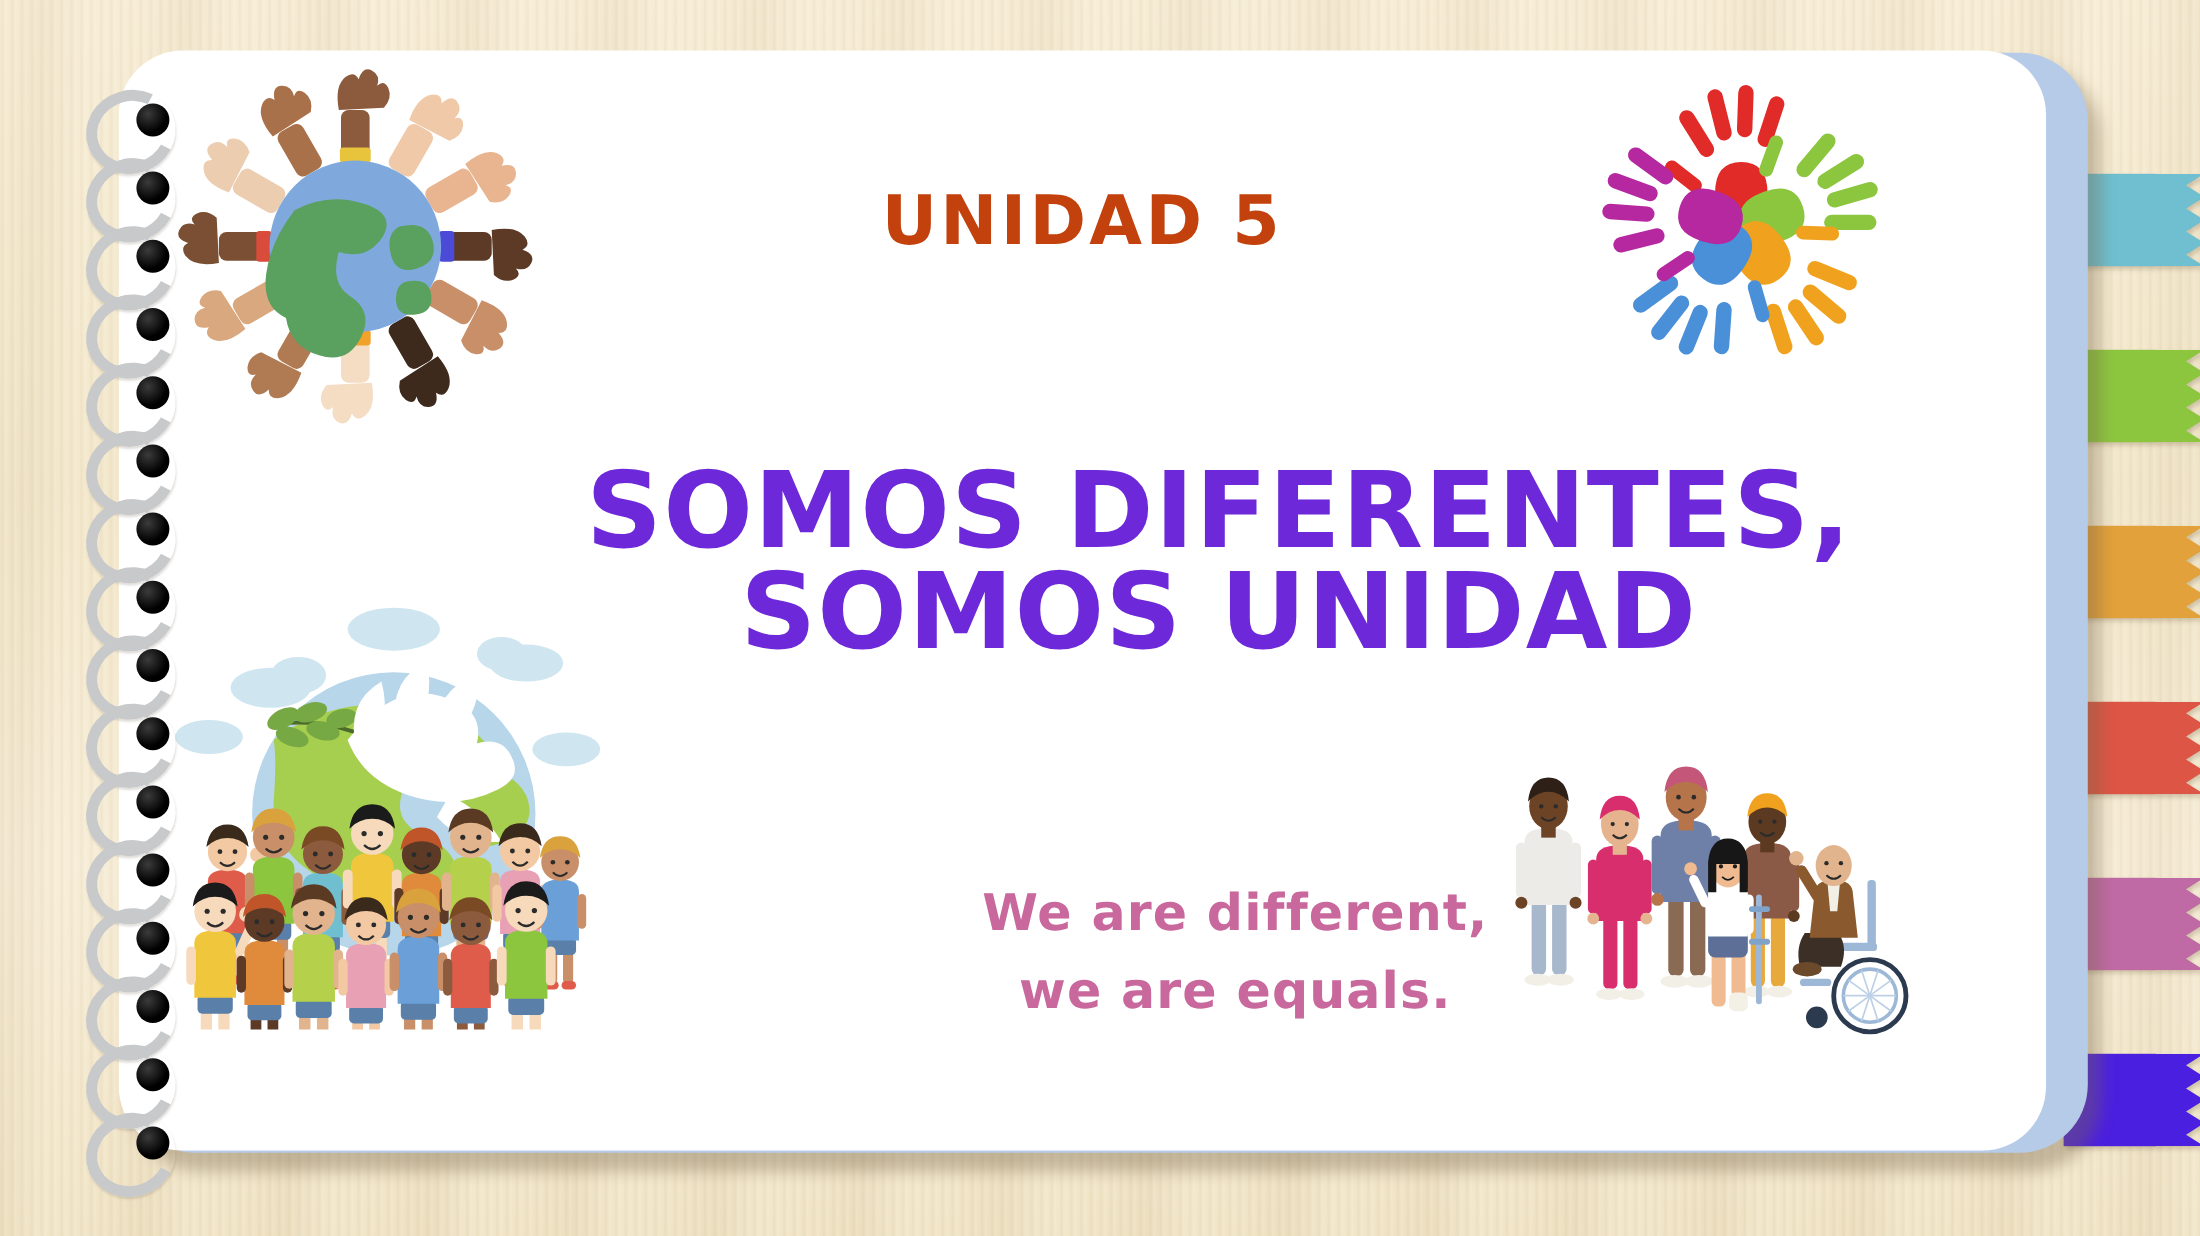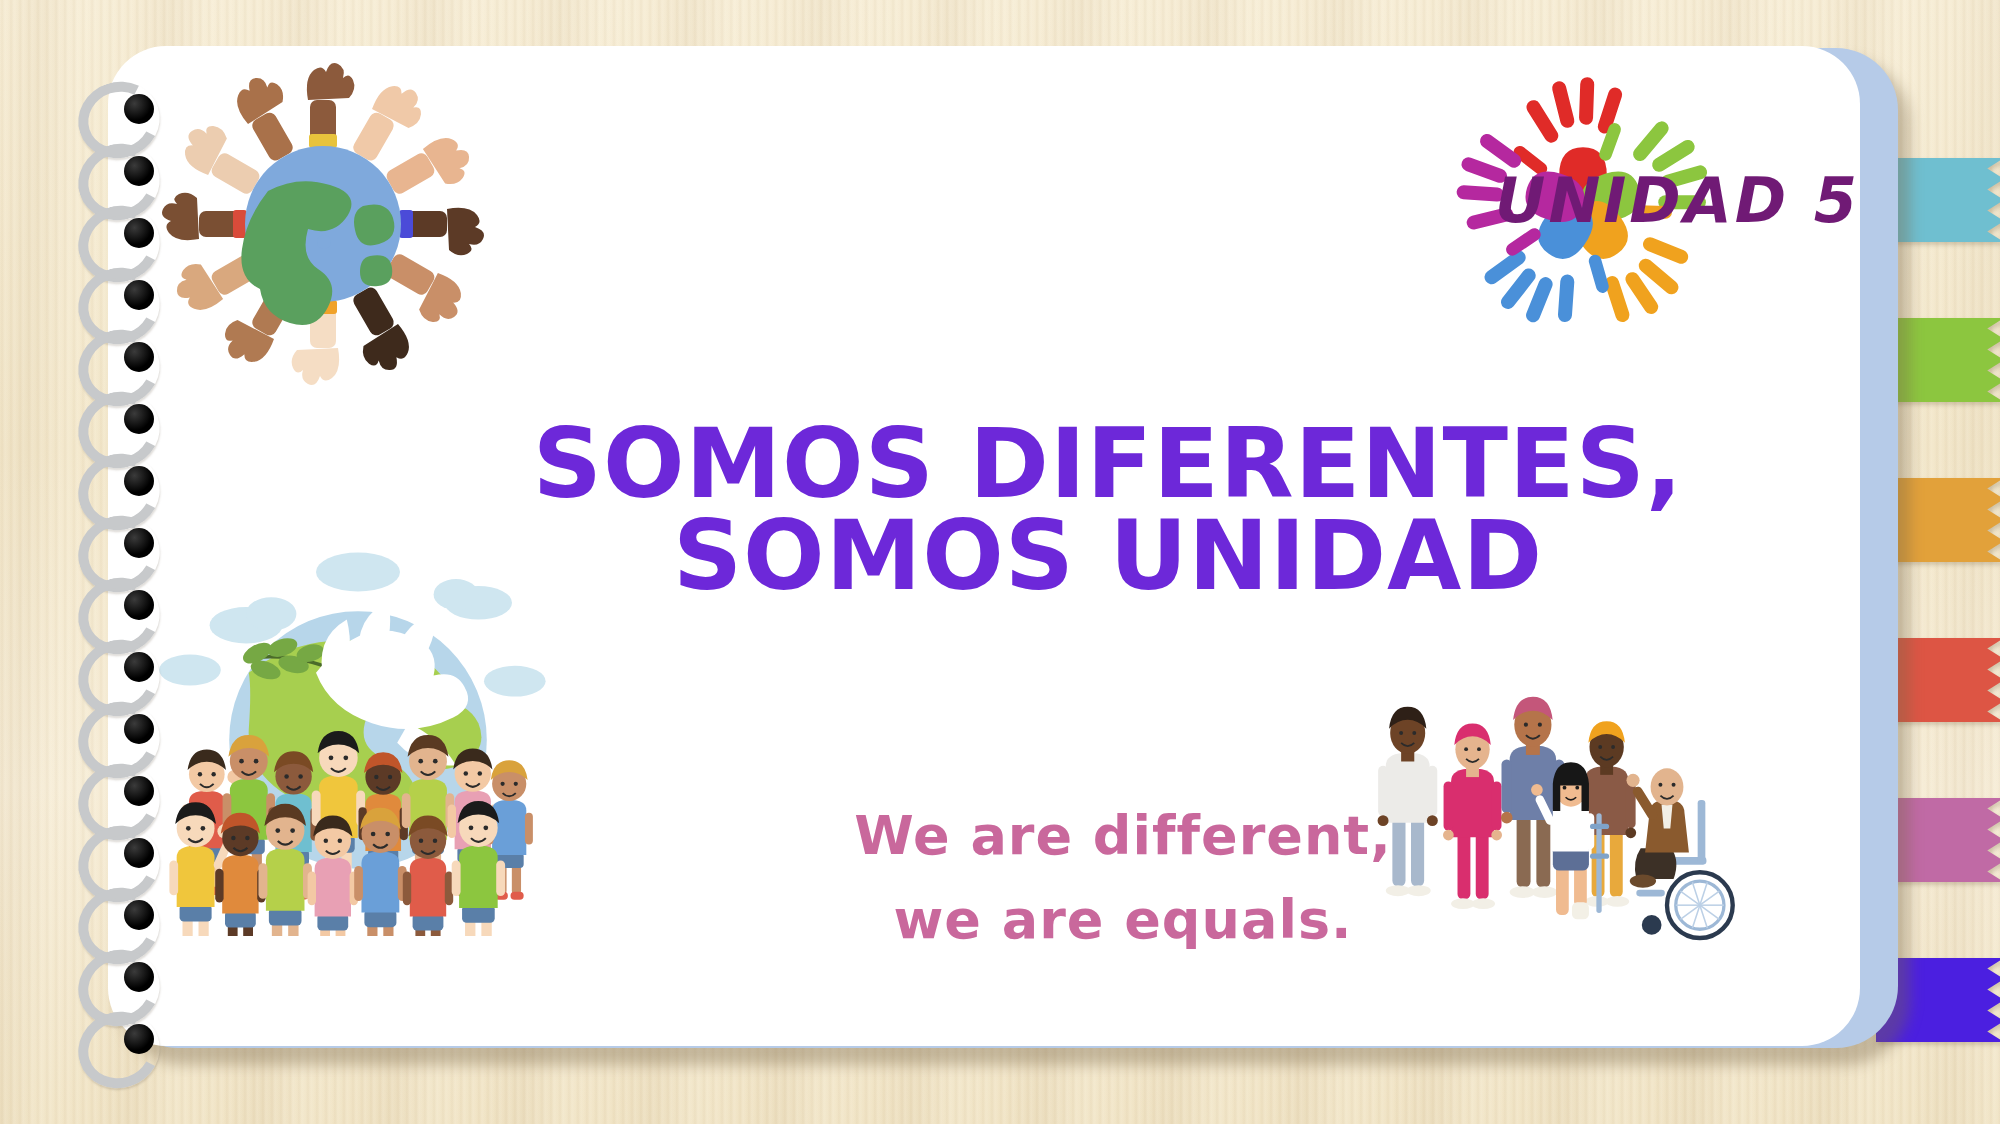--- a/index.html
+++ b/index.html
@@ -75,36 +75,35 @@
     box-shadow:0 2px 2px rgba(130,120,105,0.25);
   }
   .ring .hole{
     position:absolute;left:46px;top:12px;width:30px;height:30px;
     border-radius:50%;
     background:radial-gradient(circle at 35% 32%, #3b3b3b 0%, #000000 60%);
   }
 
   
   #unit-label{
-    position:absolute;left:0;right:0;top:118px;text-align:right;
+    position:absolute;left:0;right:0;top:118px;text-align:center;
     font-size:62px;font-weight:bold;letter-spacing:3px;
-    color:#701a75;
+    color:#c2410c;
     font-family:"DejaVu Sans","Liberation Sans",sans-serif;
-    font-style:italic;
   }
   #headline{
     position:absolute;left:300px;width:1400px;top:372px;text-align:center;
     color:#6d28d9;font-weight:bold;line-height:0.96;
     font-size:96px;letter-spacing:1px;
   }
   #headline .l2{display:block;}
   #subtitle{
     position:absolute;left:480px;width:1070px;top:748px;text-align:center;
     color:#c9689c;font-weight:bold;line-height:1.55;
-    font-size:54px;letter-spacing:1px;
+    font-size:46px;letter-spacing:1px;
     font-family:"DejaVu Sans","Liberation Sans",sans-serif;
   }
   #subtitle .s2{display:block;}
 
   .art{position:absolute;}
 </style>
 </head>
 <body>
 
 <div id="wood-bg"></div>

